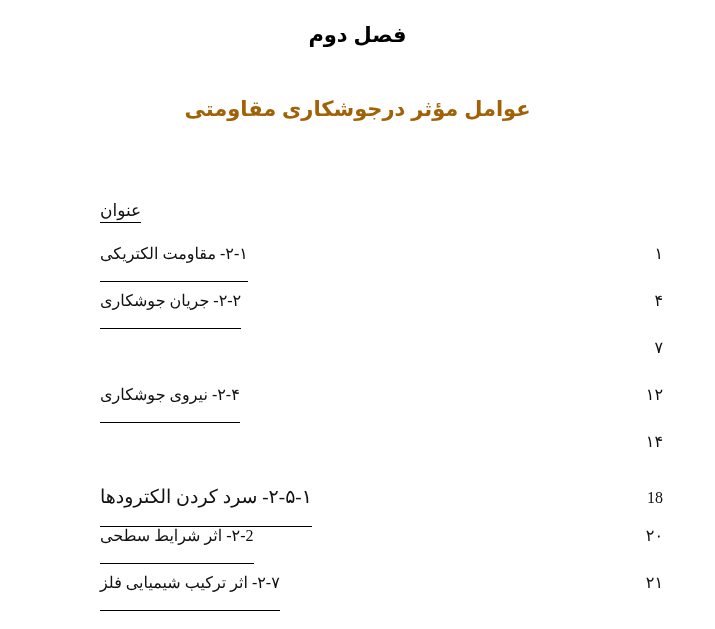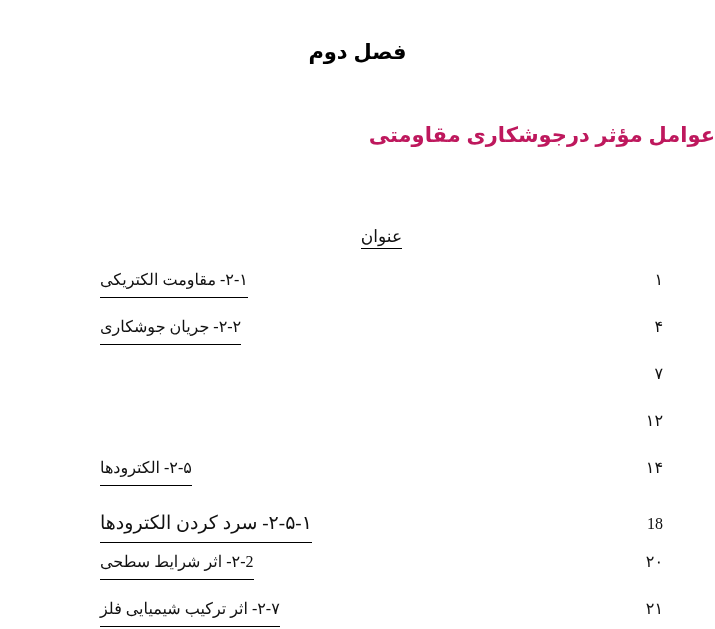--- a/index.html
+++ b/index.html
@@ -21,49 +21,49 @@
     box-sizing: border-box;
   }
 
   
   .chapter-title {
     text-align: center;
     font-family: "Liberation Sans", "DejaVu Sans", sans-serif;
     font-weight: bold;
     font-size: 21px;
     letter-spacing: 0;
-    margin: 17px;
+    margin: 0;
     padding-top: 23px;
     color: #000000;
   }
   .chapter-subtitle {
-    text-align: right;
+    text-align: center;
     font-family: "Liberation Sans", "DejaVu Sans", sans-serif;
     font-weight: bold;
     font-size: 21px;
-    margin: 0;
+    margin: 8px;
     padding-top: 42px;
-    color: #be185d;
+    color: #a16207;
   }
 
   
   .toc {
     margin-top: 80px;
     padding: 0 0px;
   }
   .toc-header {
     display: flex;
     flex-direction: row;
     align-items: flex-end;
     padding: 0 52px 0 100px;
     margin-bottom: 20px;
   }
   .toc-header .col-title {
     flex: 1 1 auto;
-    text-align: center;
+    text-align: left;
   }
   .toc-header .col-page {
     flex: 0 0 180px;
     text-align: right;
   }
   .hdr-text {
     display: inline-block;
     font-size: 17px;
     font-family: "Liberation Serif", "DejaVu Serif", serif;
     border-bottom: 1px solid #000;
@@ -85,21 +85,21 @@
   .toc-row .page {
     flex: 0 0 180px;
     text-align: right;
     font-size: 16px;
     direction: rtl;
   }
   .entry-text {
     display: inline-block;
     font-size: 16px;
     border-bottom: 1px solid #000;
-    padding-bottom: 6px;
+    padding-bottom: 16px;
     white-space: nowrap;
     line-height: 1.35;
   }
   .entry-text.sub {
     font-size: 19px;
     margin-top: 6px;
   }
   .page-num {
     display: inline-block;
     line-height: 1.35;
@@ -129,24 +129,24 @@
         </div>
         <div class="toc-row">
           <div class="page"><span class="page-num">۴</span></div>
           <div class="entry"><span class="entry-text">۲-۲- جریان جوشکاری</span></div>
         </div>
         <div class="toc-row">
           <div class="page"><span class="page-num">۷</span></div>
         </div>
         <div class="toc-row">
           <div class="page"><span class="page-num">۱۲</span></div>
+          <div class="entry"><span class="entry-text">۲-۴- نیروی جوشکاری</span></div>
         </div>
         <div class="toc-row">
           <div class="page"><span class="page-num">۱۴</span></div>
-          <div class="entry"><span class="entry-text">۲-۵- الکترودها</span></div>
         </div>
         <div class="toc-row">
           <div class="page"><span class="page-num">18</span></div>
           <div class="entry"><span class="entry-text sub">۲-۵-۱- سرد کردن الکترودها</span></div>
         </div>
         <div class="toc-row">
           <div class="page"><span class="page-num">۲۰</span></div>
           <div class="entry"><span class="entry-text">۲-2- اثر شرایط سطحی</span></div>
         </div>
         <div class="toc-row">

